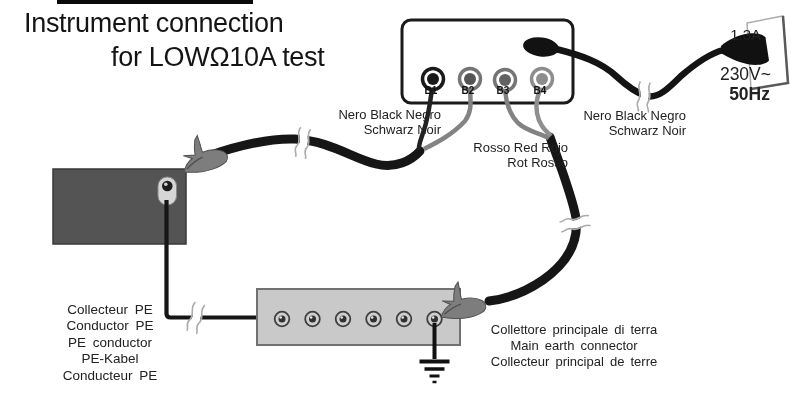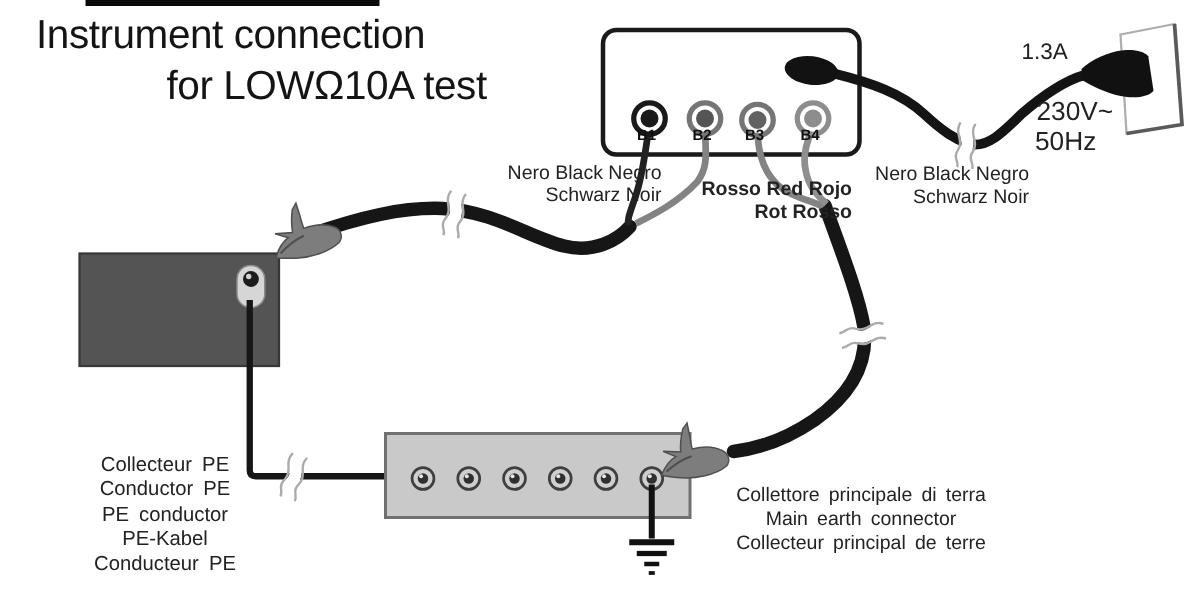--- a/index.html
+++ b/index.html
@@ -5,26 +5,26 @@
   html,body{margin:0;padding:0;background:#fff;}
   #stage{position:relative;width:800px;height:400px;background:#fff;overflow:hidden;
          font-family:"Liberation Sans",sans-serif;color:#1c1c1c;}
   #gfx{position:absolute;left:0;top:0;}
   .txt{position:absolute;white-space:nowrap;}
   .title-line{font-size:27px;letter-spacing:-0.3px;color:#141414;}
   #title1{left:24px;top:8px;}
   #title2{left:111px;top:42px;}
   .lbl{font-size:13px;line-height:15px;text-align:right;color:#222;}
   #lbl-left-nero{left:281px;top:107px;width:160px;}
-  #lbl-rosso{left:408px;top:118px;width:160px;font-weight:bold;}
+  #lbl-rosso{left:408px;top:140px;width:160px;}
   #lbl-right-nero{left:526px;top:108px;width:160px;}
-  .plabel{text-align:left;color:#222;}
+  .plabel{text-align:right;color:#222;}
   #lbl-amp{left:681px;top:26px;width:80px;font-size:15px;}
   #lbl-volt{left:691px;top:64px;width:80px;font-size:17.5px;}
-  #lbl-freq{left:690px;top:84px;width:80px;font-size:17.5px;}
+  #lbl-freq{left:690px;top:84px;width:80px;font-size:17.5px;font-weight:bold;}
   #lbl-pe{left:20px;top:302px;width:180px;font-size:13.5px;line-height:16.4px;
           text-align:center;word-spacing:3px;color:#222;}
   #lbl-earth{left:444px;top:322px;width:260px;font-size:13px;line-height:16px;
           text-align:center;word-spacing:2.5px;color:#222;}
   .blabel{position:absolute;top:85px;width:22px;text-align:center;
           font-size:10px;font-weight:bold;color:#111;}
   #b1{left:420px;} #b2{left:457px;} #b3{left:492px;} #b4{left:529px;}
 </style>
 </head>
 <body>

